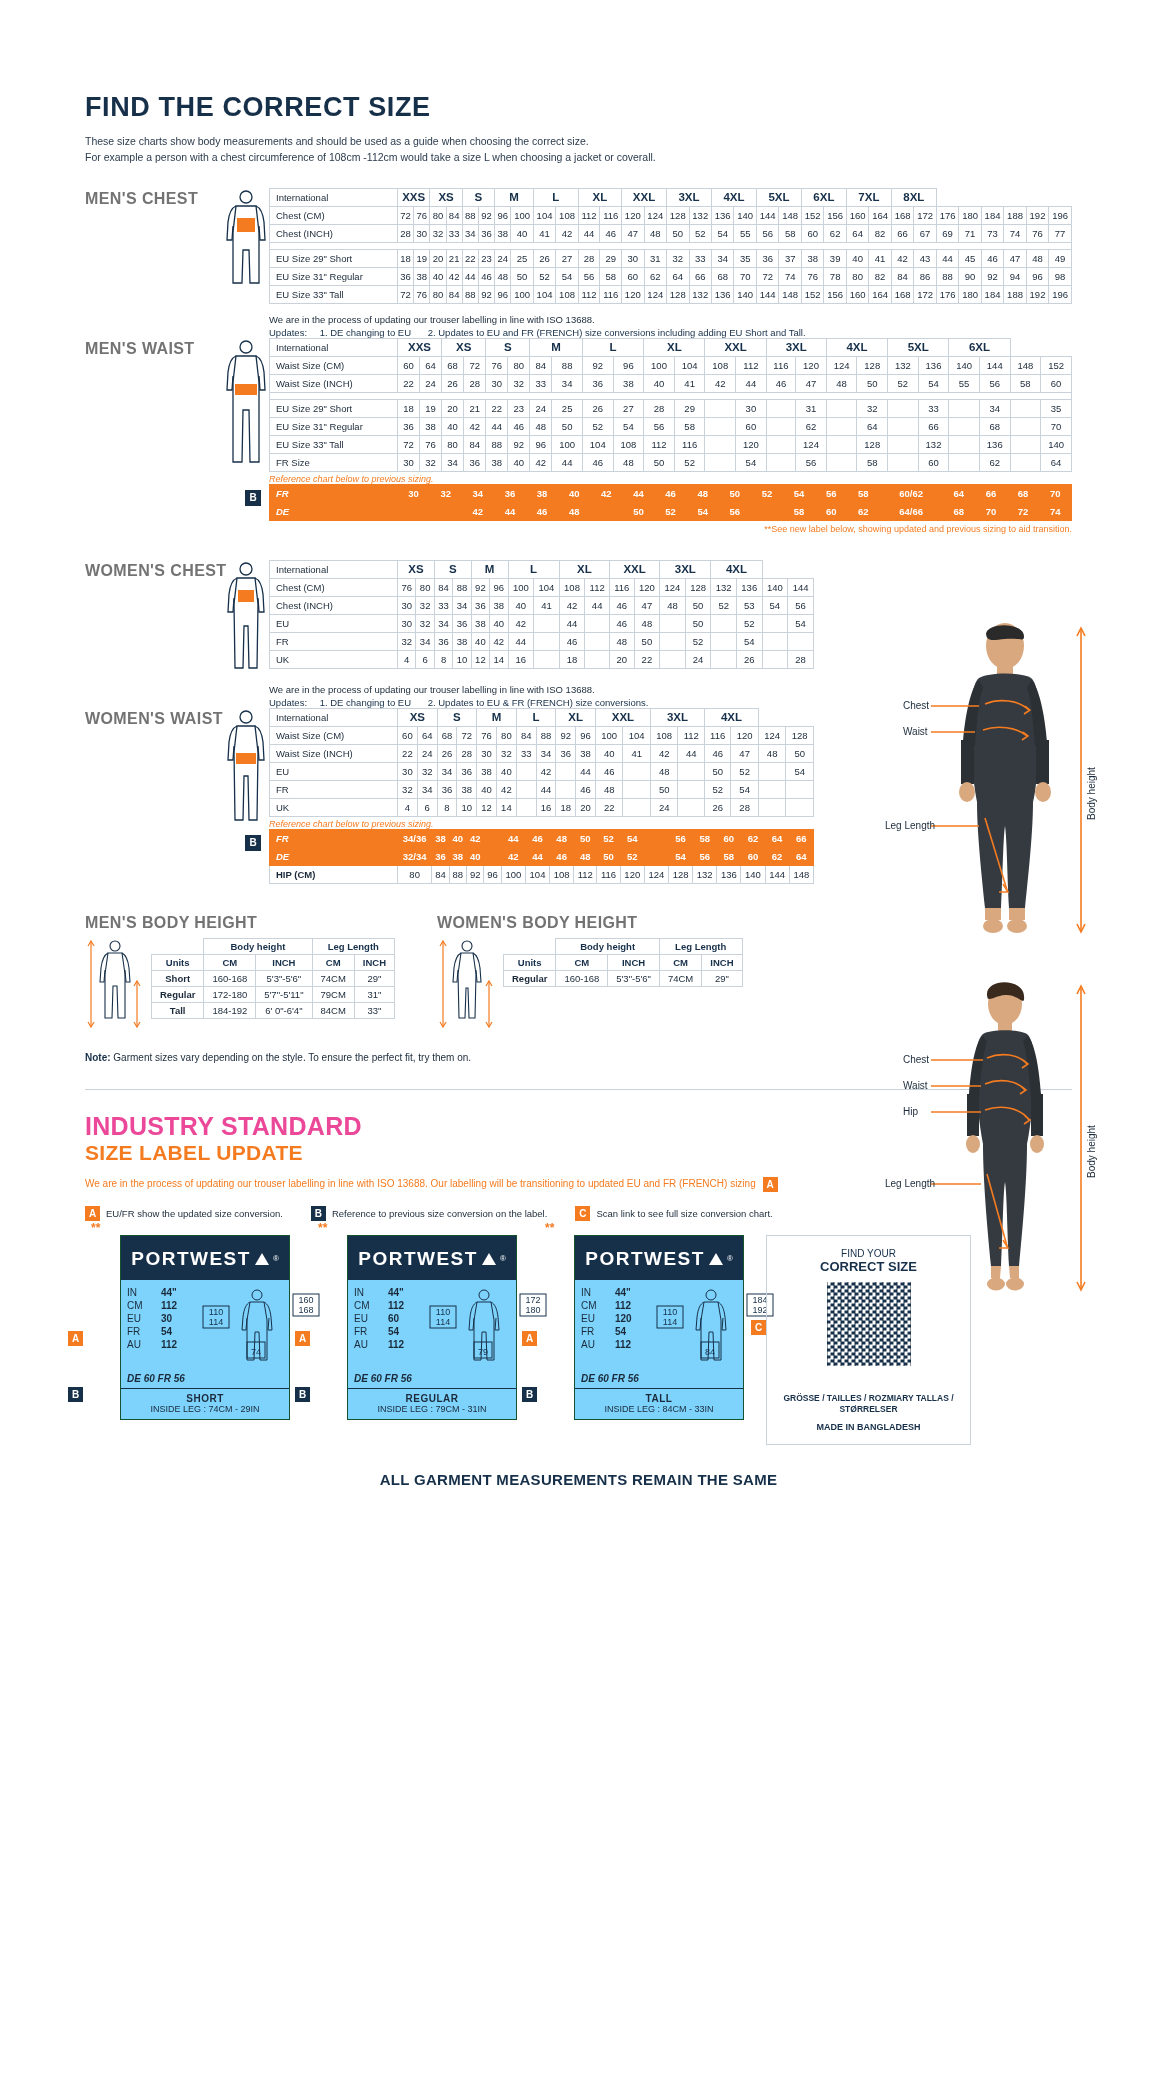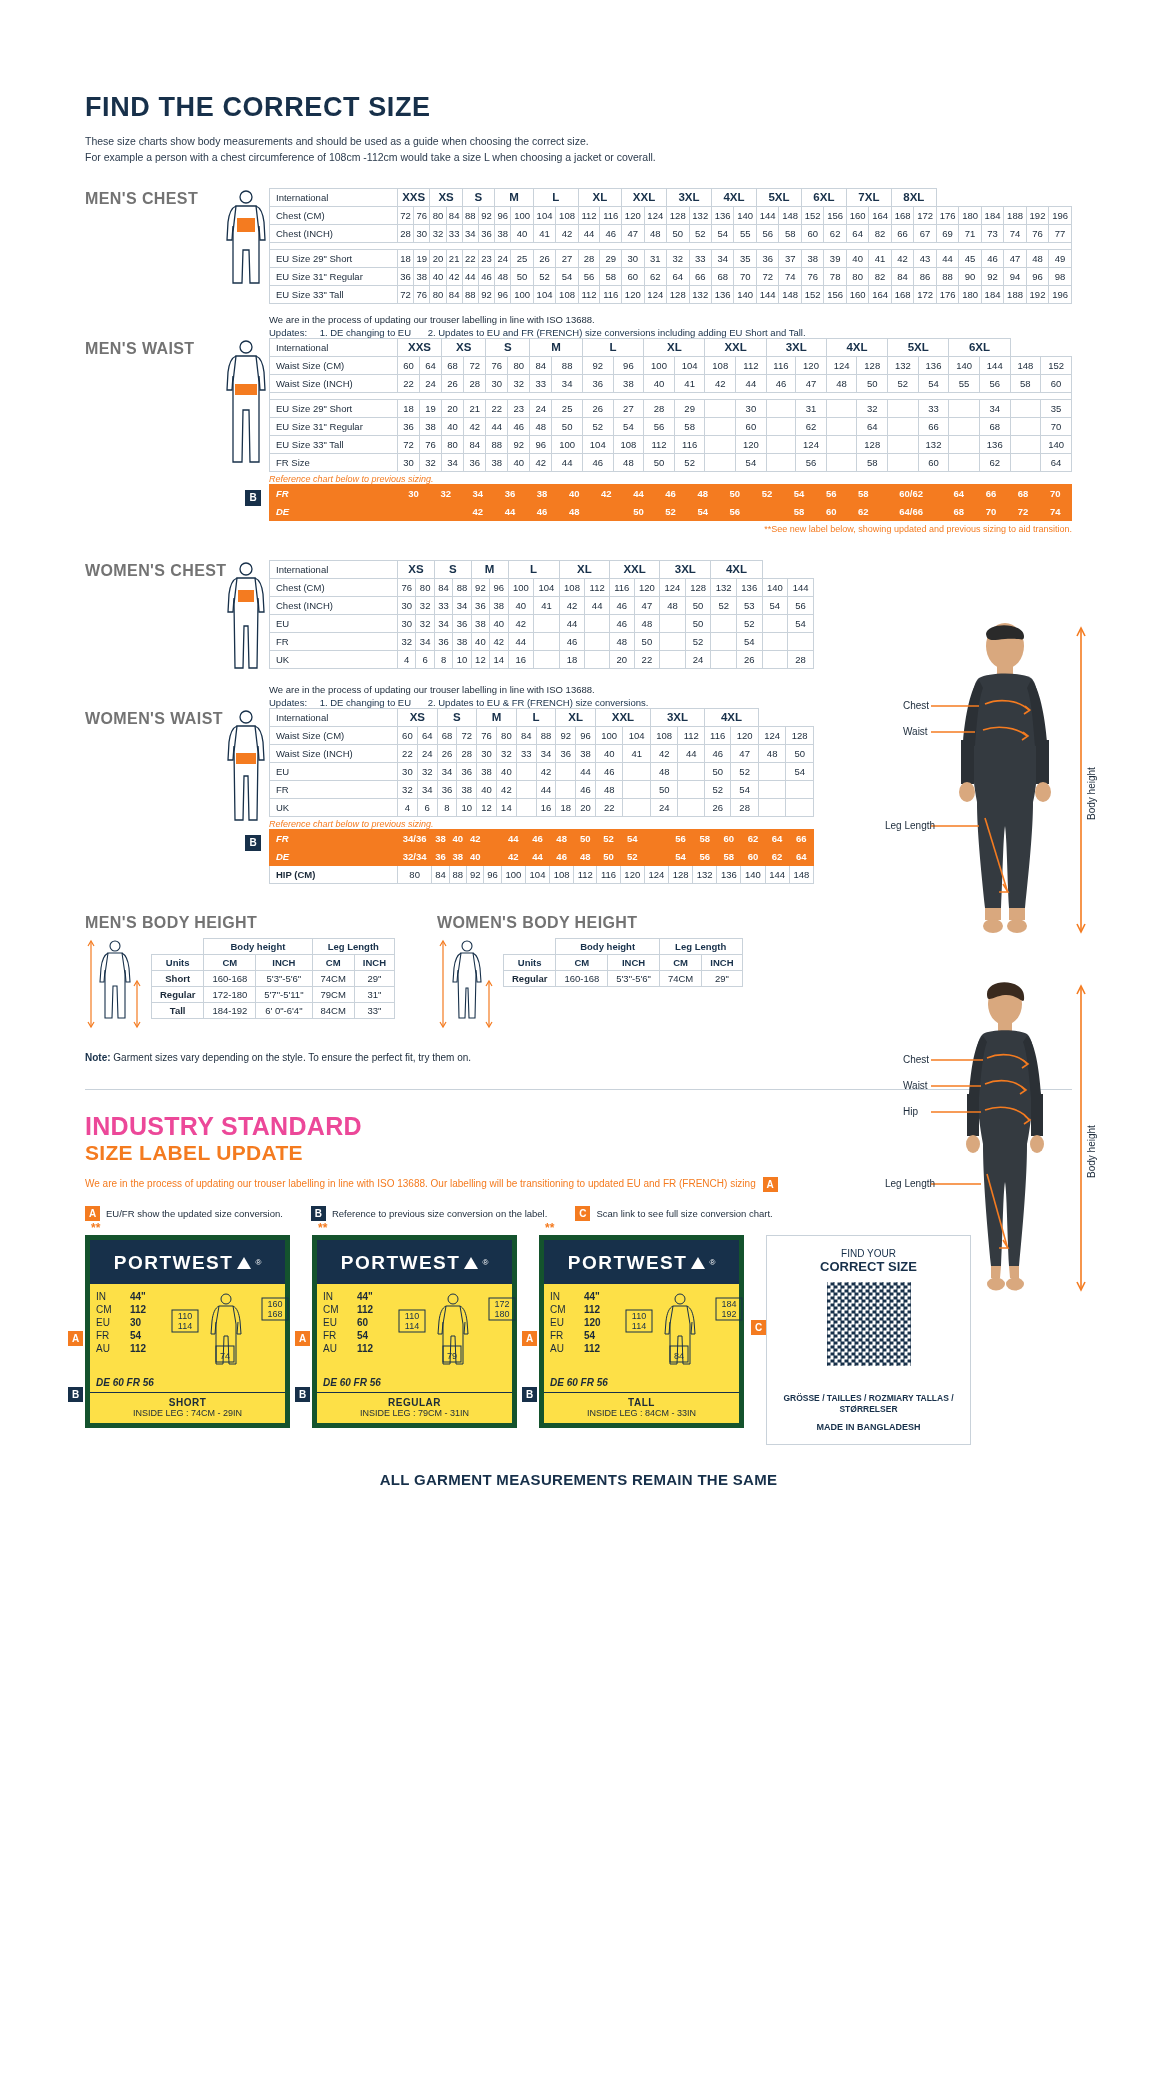--- a/index.html
+++ b/index.html
@@ -102,21 +102,21 @@
   .legend { display:flex; gap:28px; font-size:9.5px; align-items:center; margin-bottom:14px; }
   .legend .item { display:flex; align-items:center; gap:6px; }
   .badge-sq { display:inline-block; width:15px; height:15px; line-height:15px; text-align:center; font-weight:bold; font-size:10px; color:#fff; }
   .b-orange { background:#f47b20; }
   .b-blue { background:#17304a; }
 
   
   .labels { display:flex; gap:22px; margin-top:6px; }
   .lbl { position:relative; width:205px; }
   .lbl .stars { color:#f47b20; font-weight:bold; font-size:12px; position:absolute; top:-14px; left:6px; }
-  .lbl-inner { border:5px solid #14532d; background:#fde047; }
+  .lbl-inner { border:1px solid #14532d; background:#7dd3fc;margin-left:35px; }
   .lbl-top { background:#17304a; color:#fff; text-align:center; padding:12px 0 10px 0; }
   .brandrow { display:flex; align-items:center; justify-content:center; gap:4px; }
   .brand { font-size:19px; font-weight:bold; letter-spacing:1.5px; }
   .tri { width:0;height:0;border-left:7px solid transparent;border-right:7px solid transparent;border-bottom:12px solid #fff; }
   .lbl-body { display:flex; padding:6px 6px 0 6px; font-size:10px; }
   .lbl-body .codes { flex:0 0 74px; }
   .lbl-body .codes div { display:flex; gap:14px; line-height:13px; }
   .lbl-body .codes .k { width:20px; font-weight:normal; }
   .lbl-body .codes .v { font-weight:bold; }
   .lbl-fig { flex:1 1 auto; position:relative; height:86px; }

